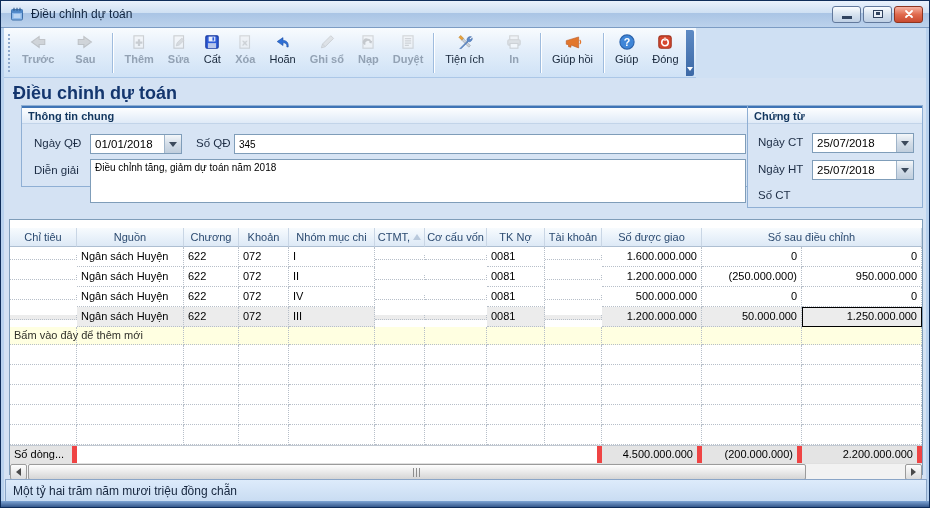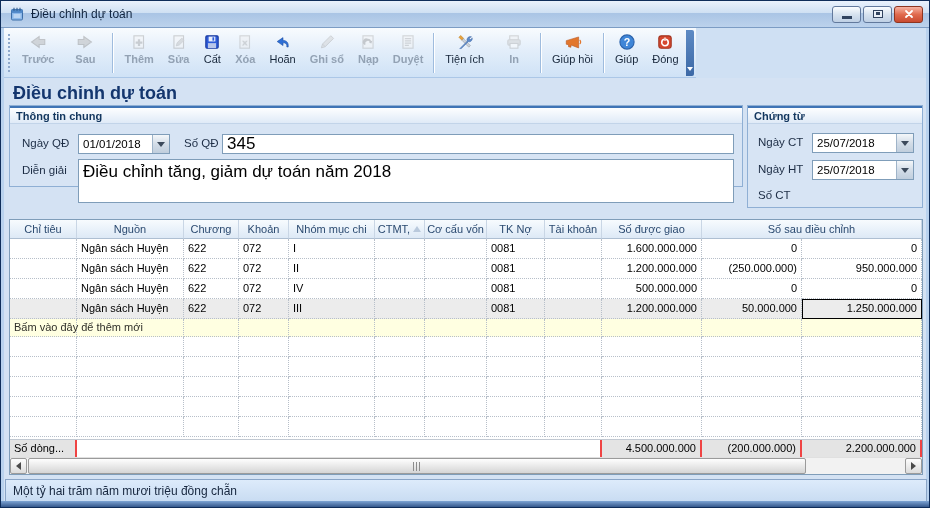--- a/index.html
+++ b/index.html
@@ -39,58 +39,58 @@
   .tb-item.disabled .tb-dd{ border-top-color:#9fabba; }
   .tb-sep{ width:2px; margin:3px 3px; border-left:1px solid #9fbcde; border-right:1px solid #ffffff; }
   .tb-end{ width:8px; background:linear-gradient(180deg,#5d8ac4,#3c69a6); border-radius:0 2px 2px 0;
     position:relative; cursor:pointer;}
   .tb-end::after{ content:""; position:absolute; bottom:5px; left:1px; width:0; height:0;
     border-left:3px solid transparent; border-right:3px solid transparent; border-top:4px solid #ffffff; }
   
   .content-bg{ position:absolute; top:77px; left:3px; right:3px; bottom:6px; background:#d4e2f3; }
   .page-title{ position:absolute; top:82px; left:12px; font-size:18px; font-weight:bold; color:#14366e; }
   .groupbox{ position:absolute; top:104px; border:1px solid #8fafd4; background:#d7e4f4; }
-  .gb-general{ left:8px; width:734px; height:82px; }
+  .gb-general{ left:20px; width:734px; height:82px; }
   .gb-doc{ left:746px; width:176px; height:103px; }
   .gb-header{ height:18px; border-top:2px solid #3f74b5;
     background:linear-gradient(180deg,#fdfEff,#dfeaf7); display:flex; align-items:center; padding:0 6px;
     border-bottom:1px solid #c2d4e9;}
   .gb-header span{ font-size:11px; font-weight:bold; color:#12365e; }
   .fld-label{ position:absolute; font-size:11.5px; color:#1c2c44; }
-  .txt{ position:absolute; border:1px solid #7f9db9; background:#fff; font-size:17px;
+  .txt{ position:absolute; border:1px solid #7f9db9; background:#fff; font-size:10px;
     font-family:"Liberation Sans",sans-serif; color:#000; padding:2px 4px; }
   .combo{ position:absolute; height:20px; border:1px solid #7f9db9; background:#fff; display:flex; }
   .combo .combo-text{ flex:1; border:0; font-size:11.5px; padding:2px 4px; min-width:0;
      font-family:"Liberation Sans",sans-serif; background:transparent;}
   .combo .combo-btn{ width:17px; border-left:1px solid #9fb4c9; cursor:pointer;
     background:linear-gradient(180deg,#f4f7fa,#d3dde8 50%,#c0cedd); display:flex; align-items:center; justify-content:center;}
   .combo .combo-btn i{ width:0; height:0; border-left:4px solid transparent; border-right:4px solid transparent;
     border-top:5px solid #3c4a5c; }
   
   .grid{ position:absolute; top:218px; left:8px; width:914px; height:256px; border:1px solid #7f9db9;
     background:#fff; display:flex; flex-direction:column; font-size:11px; }
   .g-row{ display:flex; flex:none; }
   .g-cell{ flex:none; padding:2px 4px; overflow:hidden; white-space:nowrap; border-right:1px dotted #b7bfc9;
     border-bottom:1px dotted #b7bfc9; color:#000; }
   .g-head .g-cell{ background:linear-gradient(180deg,#f7fbfe,#dde9f6); border-right:1px solid #c9d6e5;
     border-bottom:1px solid #aebfd2; color:#2b4a70; text-align:center; padding:3px 2px;
-    display:flex; align-items:center; justify-content:center; gap:3px;}
-  .g-row.data{ height:20px; cursor:pointer;}
+    display:flex; align-items:center; justify-content:center; gap:3px;margin-top:8px;}
+  .g-row.data{ height:20px; cursor:pointer;align-items:center;}
   .g-row.data .g-cell{ line-height:15px; }
   .g-row.selected .g-cell{ background:#ececec; }
   .g-cell.num{ text-align:right; }
   .g-cell.focused{ outline:1px solid #000; outline-offset:-1px; }
   .g-row.addnew{ height:18px; background:#ffffe1; position:relative; cursor:pointer;}
   .g-row.addnew .g-cell{ background:transparent; }
   .addnew-label{ position:absolute; left:4px; top:2px; font-size:11px; color:#30302a; }
   .g-row.emptyrow{ height:20px; }
   .g-filler{ flex:1; }
   .g-foot{ height:18px; display:flex; flex:none; border-top:1px solid #c2c9d2; }
   .g-foot .f-cell{ flex:none; padding:2px 4px; font-size:11px; background:#e4e4e4;
-    border-right:2px solid #ef4444; white-space:nowrap;}
+    border-right:5px solid #ef4444; white-space:nowrap;}
   .g-foot .f-blank{ background:#fff; }
   .g-foot .num{ text-align:right; }
   
   .hscroll{ height:17px; flex:none; display:flex; background:#f2f2f2; border-top:1px solid #e0e0e0; align-items:stretch;}
   .sc-btn{ width:17px; flex:none; border:1px solid #9b9b9b; border-radius:2px;
     background:linear-gradient(180deg,#fdfdfd,#dcdcdc); display:flex; align-items:center; justify-content:center; cursor:pointer;}
   .sc-btn i{ width:0; height:0; border-top:4px solid transparent; border-bottom:4px solid transparent; }
   .sc-left i{ border-right:5px solid #4a4a4a; }
   .sc-right i{ border-left:5px solid #4a4a4a; }
   .sc-thumb{ width:778px; flex:none; border:1px solid #9b9b9b; border-radius:2px; margin:0 1px;

